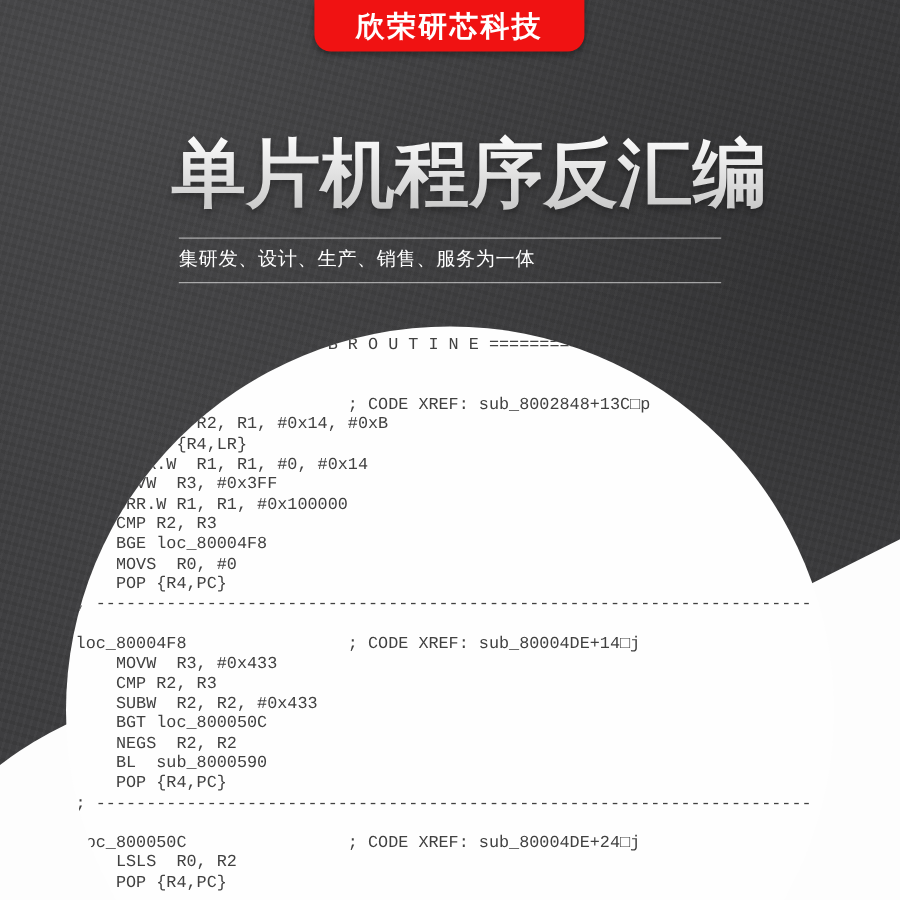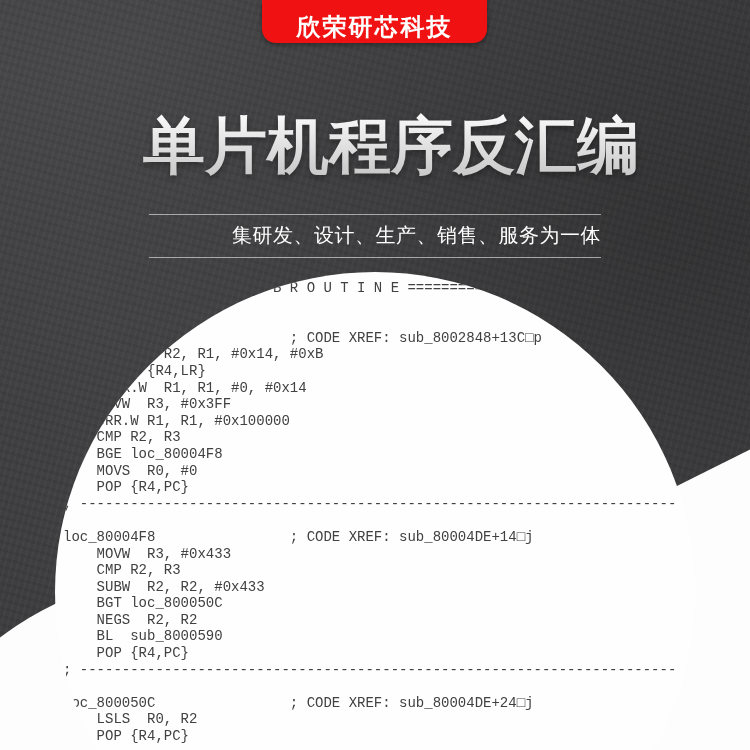--- a/index.html
+++ b/index.html
@@ -14,21 +14,21 @@
       radial-gradient(700px 400px at 50% 55%, rgba(255,255,255,0.04), transparent 70%),
       repeating-linear-gradient(105deg, rgba(255,255,255,0.028) 0 2px, rgba(0,0,0,0) 2px 6px),
       repeating-linear-gradient(15deg, rgba(0,0,0,0.07) 0 3px, rgba(255,255,255,0) 3px 8px),
       #3e3e40;
   }
 
   .brand-badge {
     position: absolute; left: 262px; top: 0;
     width: 225px; height: 43px;
     border-radius: 0 0 14px 14px;
-    display: flex; align-items: flex-end; justify-content: center;
+    display: flex; align-items: center; justify-content: center;
     color: #ffffff; font-size: 24px; font-weight: bold; letter-spacing: 2px;
     box-shadow: 0 2px 5px rgba(0,0,0,0.35);
   }
 
   .poster-title {
     position: absolute; left: 0; top: 92px; width: 750px;
     margin: 16px; text-align: center;
     font-size: 62px; line-height: 76px; font-weight: bold;
     letter-spacing: 0px;
     color: #ececec;
@@ -38,24 +38,23 @@
     -webkit-text-fill-color: transparent;
     text-shadow: 0 3px 5px rgba(0,0,0,0.0);
     filter: drop-shadow(0 3px 3px rgba(0,0,0,0.35));
   }
 
   .subtitle-banner {
     position: absolute; left: 149px; top: 198px; width: 452px;
     border-top: 1px solid rgba(255,255,255,0.55);
     border-bottom: 1px solid rgba(255,255,255,0.55);
     padding: 7px 0 8px 0;
-    text-align: right;
-    font-size: 20px; letter-spacing: 0.5px;
+    text-align: left;
+    font-size: 16px; letter-spacing: 0.5px;
     color: #ffffff;
-    margin-top: 16px;
   }
 
   
   .corner-blob-left {
     position: absolute; left: -118px; top: 575px;
     width: 604px; height: 604px;
     border-radius: 50%;
     background: #fdfdfd;
   }
 

